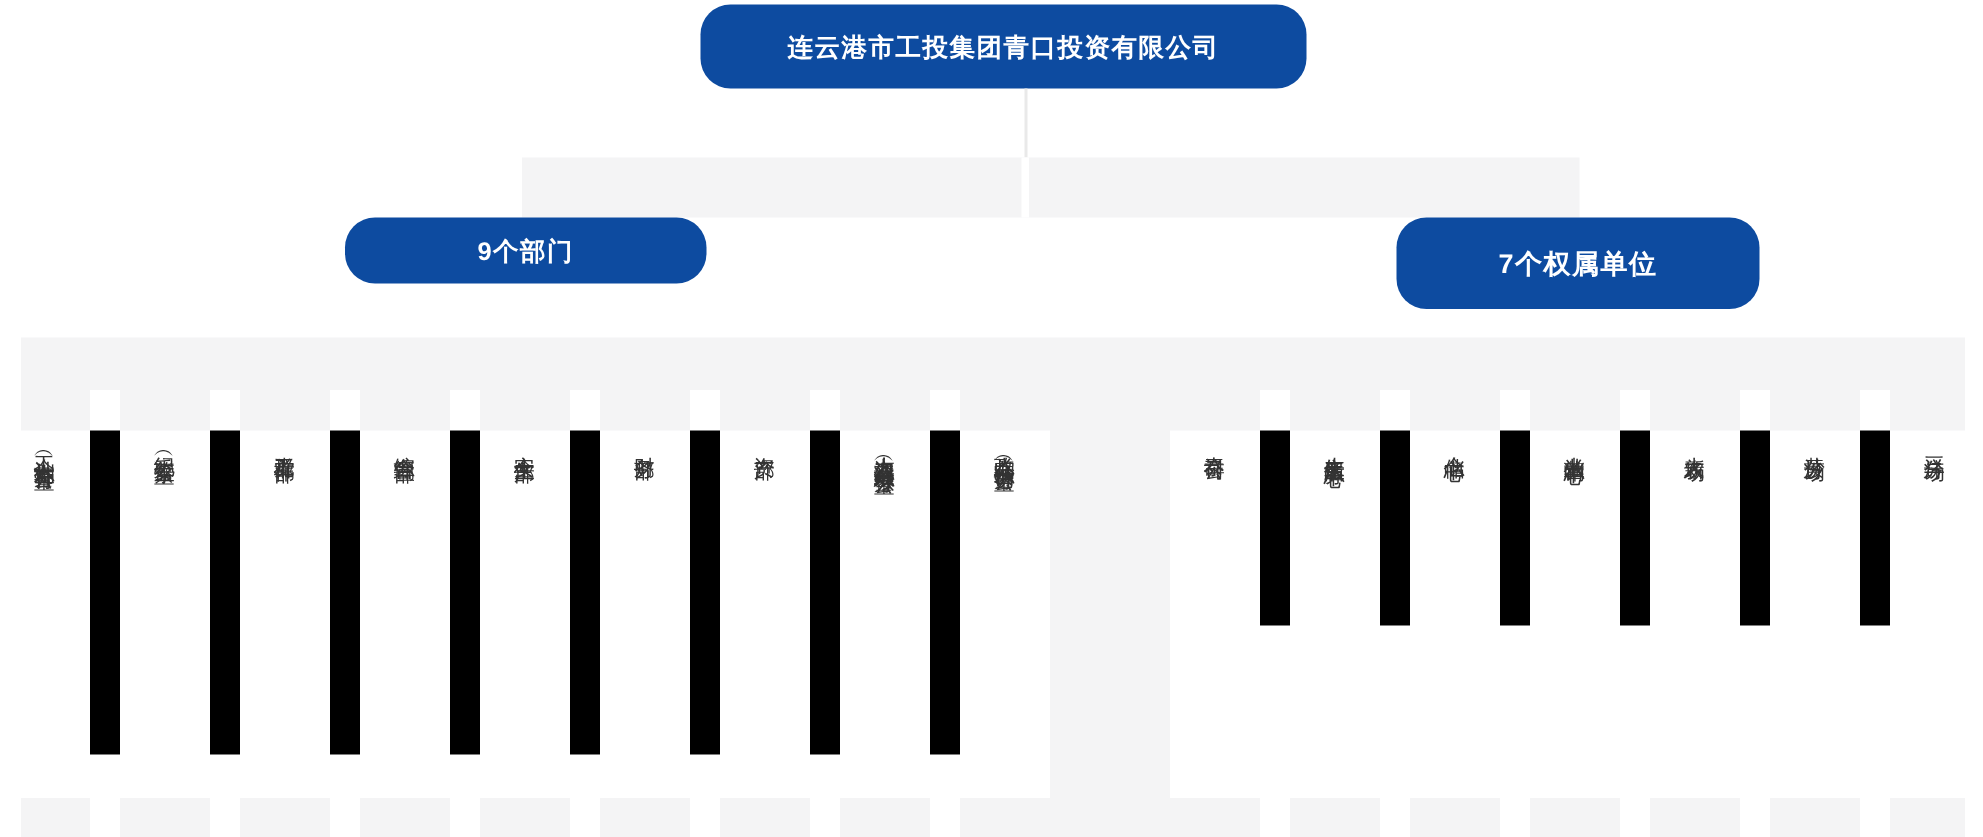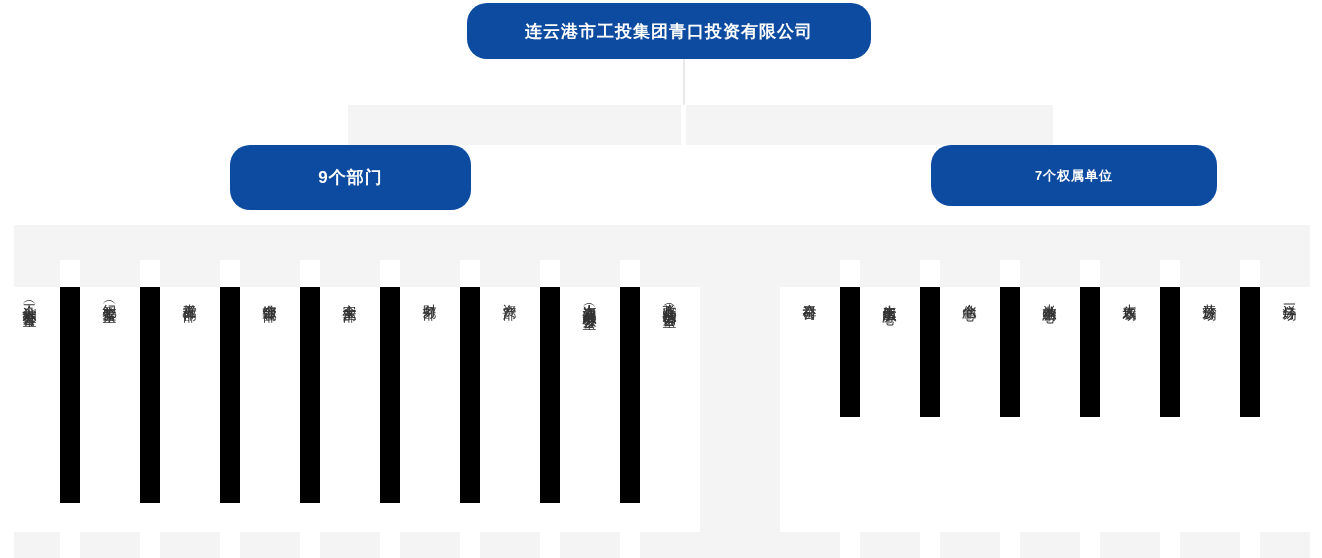--- a/index.html
+++ b/index.html
@@ -35,22 +35,22 @@
     letter-spacing: 1px;
     line-height: 1.15;
     padding-top: 6px;
     color: var(--text, #333333);
     white-space: nowrap;
   }
   #root-box   { left: 467px; top: 3px;   width: 404px; height: 56px; font-size: 17px; }
   #root-vline { left: 683px; top: 59px;  width: 2px;   height: 46px; background: #e9e9e9; }
   #band-top   { left: 348px; top: 105px; width: 705px; height: 40px; }
   #band-split { left: 681px; top: 105px; width: 5px;   height: 40px; background: #ffffff; }
-  #group-box-0 { left: 230px; top: 145px; width: 241px; height: 65px; font-size: 17px; }
-  #group-box-1 { left: 931px; top: 145px; width: 286px; height: 61px; font-size: 13px; }
+  #group-box-0 { left: 230px; top: 145px; width: 241px; height: 44px; font-size: 17px; }
+  #group-box-1 { left: 931px; top: 145px; width: 242px; height: 61px; font-size: 18px; }
   #band-wide    { left: 14px;  top: 225px; width: 1296px; height: 35px; }
   #middle-strip { left: 700px; top: 260px; width: 80px;  height: 298px; }
 </style>
 </head>
 <body>
 
 <div class="stage">
 
   <div class="blue-box abs" id="root-box">
     <span>连云港市工投集团青口投资有限公司</span>

